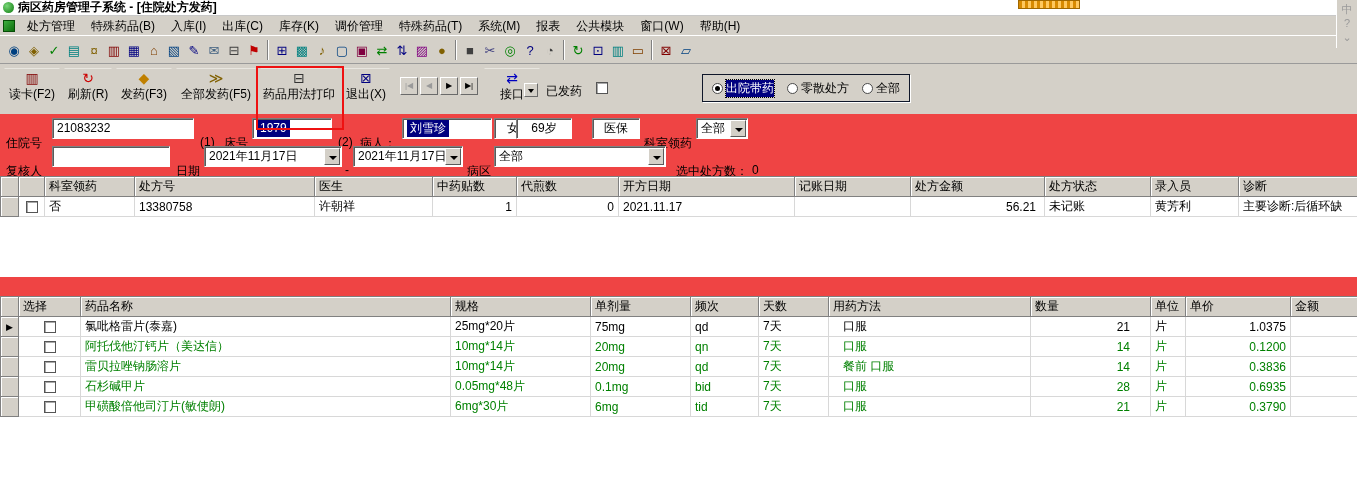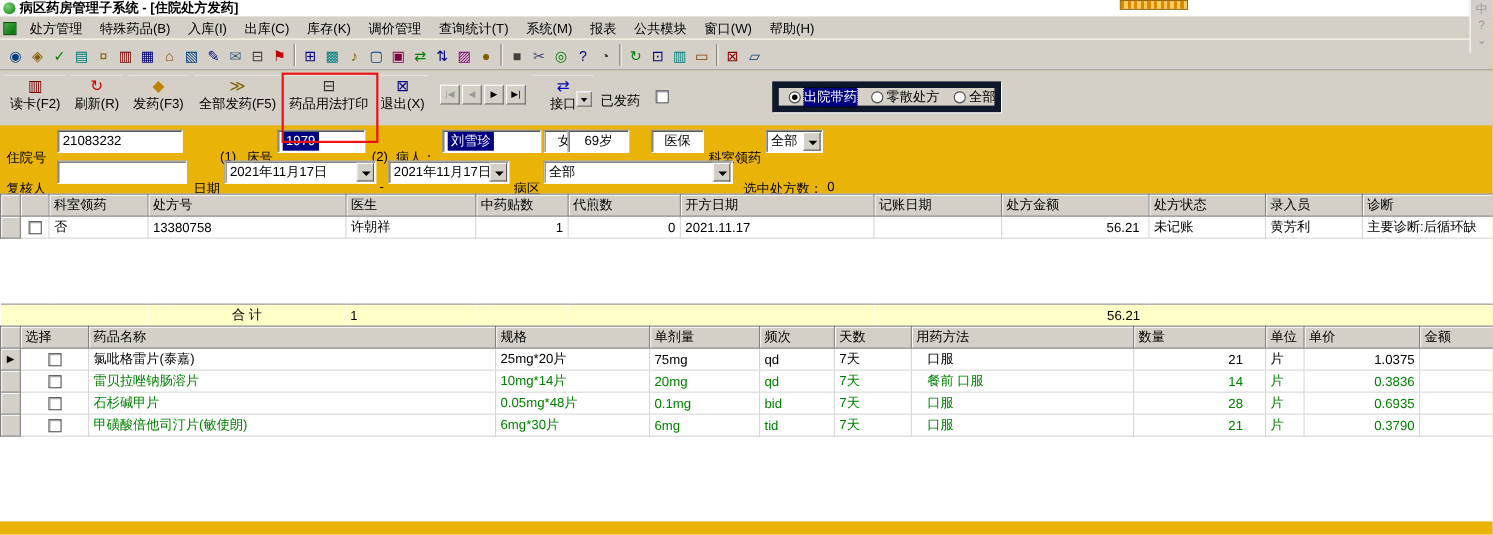--- a/index.html
+++ b/index.html
@@ -1,18 +1,18 @@
 <!DOCTYPE html>
 <html><head>
 <meta charset="utf-8">
 <style>
   * { box-sizing: border-box; margin:0; padding:0; }
   html,body { width:1357px; height:486px; overflow:hidden; }
   body { font-family:"Liberation Sans","DejaVu Sans",sans-serif; font-size:12px; color:#000; }
-  .app { position:relative; width:1357px; height:486px; background:#eab308; overflow:hidden; }
+  .app { position:relative; width:1357px; height:486px; background:#ef4444; overflow:hidden; }
 
   
   .titlebar { position:absolute; left:0; top:0; width:1357px; height:16px; background:#ffffff; display:flex; align-items:center; gap:4px; padding-left:3px; border-bottom:1px solid #c8c8c8; }
   .app-icon { width:11px; height:11px; border-radius:50%; background:radial-gradient(circle at 35% 35%, #7ad67a, #0a7a0a); display:inline-block; }
   .title-text { font-weight:bold; font-size:12px; white-space:nowrap; }
   .ornament { position:absolute; left:1018px; top:0; width:62px; height:9px;
     background:repeating-linear-gradient(90deg,#d88a00 0 3px,#ffc85e 3px 6px); border:1px solid #a06800; }
   .ime { position:absolute; right:0; top:0; width:21px; height:48px; background:#d4d0c8; border-left:1px solid #ffffff; z-index:60; display:flex; flex-direction:column; align-items:center; justify-content:flex-start; color:#9a9a9a; font-size:11px; line-height:14px; padding-top:2px; }
 
   
@@ -35,21 +35,21 @@
   .blbl { font-size:12px; white-space:nowrap; }
   .navwrap { position:absolute; left:400px; top:13px; display:flex; gap:2px; }
   .navbtn { width:18px; height:18px; background:#d4d0c8; border:1px solid; border-color:#ffffff #6a6a6a #6a6a6a #ffffff; font-size:8px; line-height:16px; text-align:center; cursor:default; }
   .navbtn.dis { color:#9a9a9a; }
   .ifacebtn { position:absolute; left:484px; top:4px; width:40px; }
   .ddbtn { position:absolute; left:524px; top:19px; width:14px; height:14px; background:#d4d0c8; border:1px solid; border-color:#ffffff #6a6a6a #6a6a6a #ffffff; }
   .ddbtn::after { content:""; position:absolute; left:3px; top:5px; border:3px solid transparent; border-top:4px solid #000; }
   .dispensed-lbl { position:absolute; left:546px; top:18px; }
   .checkbox { display:inline-block; width:12px; height:12px; background:#ffffff; border:1px solid #555555; box-shadow:inset 1px 1px 0 #a8a8a8; vertical-align:middle; }
   .dispensed-cb { position:absolute; left:596px; top:18px; }
-  .radiogroup { position:absolute; left:702px; top:10px; width:208px; height:28px; border:6px solid #0f172a; box-shadow:1px 1px 0 #ffffff; display:flex; align-items:center; gap:13px; padding:0 9px; }
+  .radiogroup { position:absolute; left:702px; top:10px; width:208px; height:28px; border:1px solid #0f172a; box-shadow:1px 1px 0 #ffffff; display:flex; align-items:center; gap:13px; padding:0 9px; }
   .radioopt { display:flex; align-items:center; gap:3px; white-space:nowrap; }
   .rdot { position:relative; width:11px; height:11px; border-radius:50%; background:#fff; border:1px solid #4a4a4a; display:inline-block; }
   .rdot.on::after { content:""; position:absolute; left:2px; top:2px; width:5px; height:5px; border-radius:50%; background:#000; }
   .rlbl-sel { background:#000080; color:#ffffff; outline:1px dotted #000; }
 
   
   .red-box { position:absolute; left:256px; top:66px; width:88px; height:64px; border:2px solid #ee1111; z-index:50; }
 
   
   .formrow { position:absolute; left:0; width:1357px; height:26px; }
@@ -94,21 +94,21 @@
 
   <div class="menubar">
     <span class="mdi-icon"></span>
     <span id="menu-items" style="display:flex">
         <span class="menu-item">处方管理</span>
         <span class="menu-item">特殊药品(B)</span>
         <span class="menu-item">入库(I)</span>
         <span class="menu-item">出库(C)</span>
         <span class="menu-item">库存(K)</span>
         <span class="menu-item">调价管理</span>
-        <span class="menu-item">查询统计(T)</span>
+        <span class="menu-item">特殊药品(T)</span>
         <span class="menu-item">系统(M)</span>
         <span class="menu-item">报表</span>
         <span class="menu-item">公共模块</span>
         <span class="menu-item">窗口(W)</span>
         <span class="menu-item">帮助(H)</span>
       </span>
   </div>
 
   <div class="toolbar1" id="tb-icons">
       <span class="tb-icon" style="color: rgb(0, 64, 128);">◉</span>
@@ -203,21 +203,21 @@
         <span class="rdot"></span>
         <span>全部</span>
       </span>
     </div>
   </div>
 
   <div class="red-box"></div>
 
   <div class="formrow fr1">
     <span class="flabel" style="left:6px">住院号</span>
-    <div class="field" style="left:52px;width:114px"><span>21083232</span></div>
+    <div class="field" style="left:52px;width:142px"><span>21083232</span></div>
     <span class="flabel" style="left:200px">(1)</span>
     <span class="flabel" style="left:224px">床号</span>
     <div class="field" style="left:252px;width:80px"><span class="seltext">1979</span></div>
     <span class="flabel" style="left:338px">(2)</span>
     <span class="flabel" style="left:360px">病人：</span>
     <div class="field" style="left:402px;width:90px"><span class="seltext">刘雪珍</span></div>
     <div class="fbox" style="left:494px;width:38px">女</div>
     <div class="fbox" style="left:516px;width:56px">69岁</div>
     <div class="fbox" style="left:592px;width:48px">医保</div>
     <span class="flabel" style="left:644px">科室领药</span>
@@ -292,33 +292,20 @@
       <td class="gc">2021.11.17</td>
       <td class="gc"></td>
       <td class="gc num pad8">56.21</td>
       <td class="gc">未记账</td>
       <td class="gc">黄芳利</td>
       <td class="gc">主要诊断:后循环缺</td>
     </tr>
     <tr class="fill1">
           <td colspan="13"></td>
         </tr>
-    <tr>
-      <td class="gt" colspan="3"></td>
-      <td class="gt ctr">合  计</td>
-      <td class="gt">1</td>
-      <td class="gt"></td>
-      <td class="gt"></td>
-      <td class="gt"></td>
-      <td class="gt"></td>
-      <td class="gt num pad8">56.21</td>
-      <td class="gt"></td>
-      <td class="gt"></td>
-      <td class="gt"></td>
-    </tr>
   </tbody>
     </table>
 
   <table class="grid g2">
     <colgroup>
       <col style="width:18px">
         <col style="width:62px">
         <col style="width:370px">
         <col style="width:140px">
       <col style="width:100px">
@@ -355,20 +342,34 @@
           <td class="gc">7天</td>
           <td class="gc usagepad">口服</td>
           <td class="gc num qtypad">21</td>
           <td class="gc">片</td>
           <td class="gc num">1.0375</td>
           <td class="gc"></td>
         </tr>
         <tr class="drow" style="color: rgb(0, 128, 0);">
           <td class="gsel"></td>
           <td class="gc ctr"><span class="checkbox"></span></td>
+          <td class="gc">阿托伐他汀钙片（美达信）</td>
+          <td class="gc">10mg*14片</td>
+          <td class="gc">20mg</td>
+          <td class="gc">qn</td>
+          <td class="gc">7天</td>
+          <td class="gc usagepad">口服</td>
+          <td class="gc num qtypad">14</td>
+          <td class="gc">片</td>
+          <td class="gc num">0.1200</td>
+          <td class="gc"></td>
+        </tr>
+        <tr class="drow" style="color: rgb(0, 128, 0);">
+          <td class="gsel"></td>
+          <td class="gc ctr"><span class="checkbox"></span></td>
           <td class="gc">雷贝拉唑钠肠溶片</td>
           <td class="gc">10mg*14片</td>
           <td class="gc">20mg</td>
           <td class="gc">qd</td>
           <td class="gc">7天</td>
           <td class="gc usagepad">餐前 口服</td>
           <td class="gc num qtypad">14</td>
           <td class="gc">片</td>
           <td class="gc num">0.3836</td>
           <td class="gc"></td>

